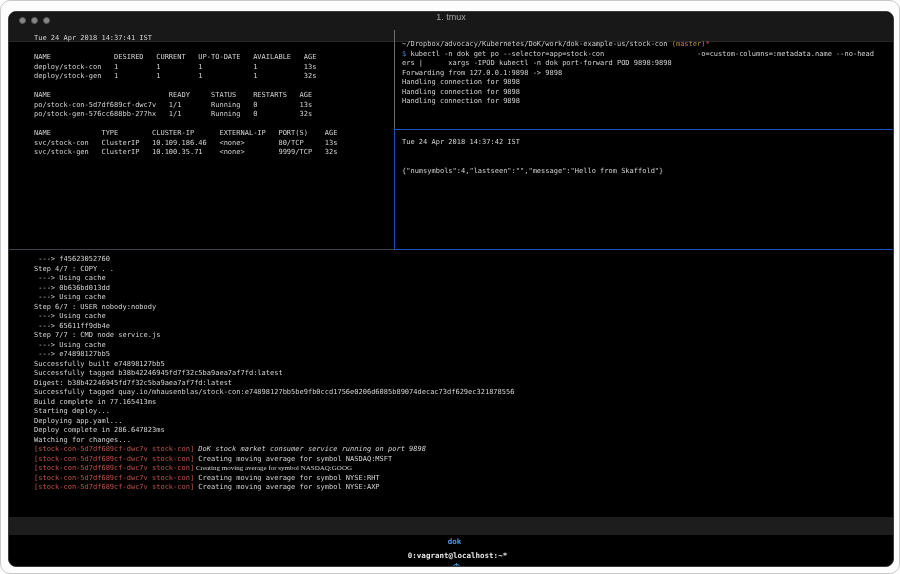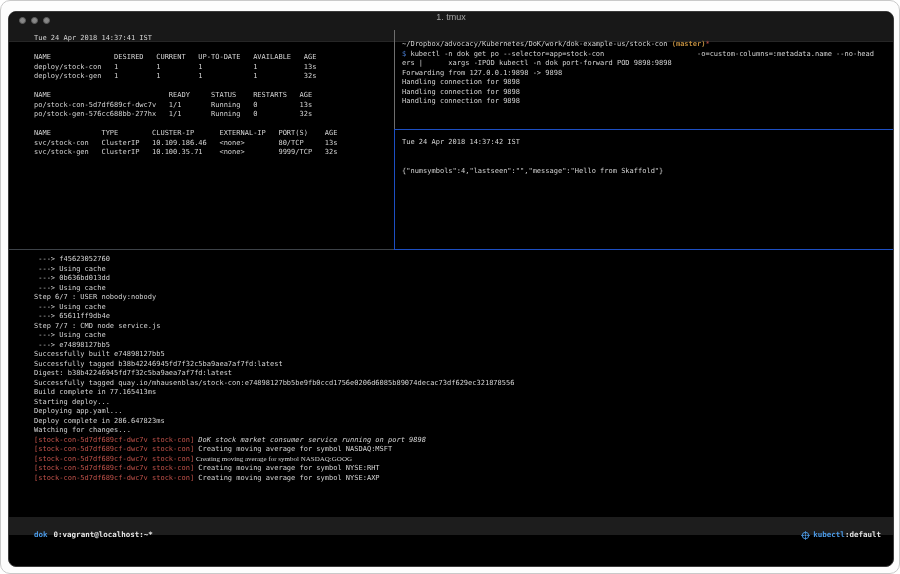--- a/index.html
+++ b/index.html
@@ -14,21 +14,21 @@
   .pane-tl{left:0;top:18px;width:385px;height:219px;padding:4px 0 0 25px;}
   .pane-tr{left:387px;top:18px;width:499px;height:99px;padding:10px 0 0 6px;}
   .pane-mr{left:387px;top:118px;width:499px;height:119px;padding:8px 0 0 6px;}
   .pane-bottom{left:0;top:238px;width:886px;height:267px;padding:5px 0 0 25px;}
   .pborder{position:absolute;}
   .b-v-top{left:385px;top:18px;width:1px;height:99px;background:#6e6e6e;}
   .b-h-active-top{left:386px;top:117px;width:500px;height:1px;background:#1d4fc2;}
   .b-v-active{left:385px;top:117px;width:1px;height:121px;background:#1d4fc2;}
   .b-h-left{left:0;top:237px;width:385px;height:1px;background:#3d4248;}
   .b-h-active-bottom{left:386px;top:237px;width:500px;height:1px;background:#1d4fc2;}
-  .statusbar{position:absolute;left:0;top:505px;width:100%;height:14px;background:#1d1d1d;display:flex;align-items:center;padding:18px 12px 0 25px;box-sizing:border-box;font:bold 7.5px/14px "DejaVu Sans Mono", monospace;}
+  .statusbar{position:absolute;left:0;top:505px;width:100%;height:14px;background:#1d1d1d;display:flex;align-items:center;padding:18px 12px 0 25px;box-sizing:border-box;font:bold 7.5px/14px "DejaVu Sans Mono", monospace;flex-direction:column;}
   .sess{color:#4c9be8;margin-right:6px;}
   .win{color:#e8e8e8;cursor:default;}
   .spacer{flex:1;}
   .kicon{display:inline-flex;align-items:center;margin-right:3px;}
   .ctx{color:#4c9be8;}
   .ns{color:#e0e0e0;}
 </style>
 </head>
 <body>
 
@@ -53,36 +53,37 @@
         <div class="tline">&nbsp;</div>
         <div class="tline">NAME                            READY     STATUS    RESTARTS   AGE</div>
         <div class="tline">po/stock-con-5d7df689cf-dwc7v   1/1       Running   0          13s</div>
         <div class="tline">po/stock-gen-576cc688bb-277hx   1/1       Running   0          32s</div>
         <div class="tline">&nbsp;</div>
         <div class="tline">NAME            TYPE        CLUSTER-IP      EXTERNAL-IP   PORT(S)    AGE</div>
         <div class="tline">svc/stock-con   ClusterIP   10.109.186.46   &lt;none&gt;        80/TCP     13s</div>
         <div class="tline">svc/stock-gen   ClusterIP   10.100.35.71    &lt;none&gt;        9999/TCP   32s</div>
       </div>
     <div class="pane pane-tr">
-        <div class="tline"><span style="color: rgb(212, 212, 212);">~/Dropbox/advocacy/Kubernetes/DoK/work/dok-example-us/stock-con </span><span style="color: rgb(189, 139, 62); font-weight: bold;">(master)</span><span style="color: rgb(192, 82, 74);">*</span></div>
+        <div class="tline"><span style="color: rgb(212, 212, 212);">~/Dropbox/advocacy/Kubernetes/DoK/work/dok-example-us/stock-con </span><span style="color: rgb(189, 139, 62);">(master)</span><span style="color: rgb(192, 82, 74);">*</span></div>
         <div class="tline"><span style="color: rgb(74, 127, 214);">$</span><span style="color: rgb(212, 212, 212);"> kubectl -n dok get po --selector=app=stock-con                      -o=custom-columns=:metadata.name --no-head</span></div>
         <div class="tline">ers |      xargs -IPOD kubectl -n dok port-forward POD 9898:9898</div>
         <div class="tline">Forwarding from 127.0.0.1:9898 -&gt; 9898</div>
         <div class="tline">Handling connection for 9898</div>
         <div class="tline">Handling connection for 9898</div>
         <div class="tline">Handling connection for 9898</div>
       </div>
     <div class="pane pane-mr">
         <div class="tline">Tue 24 Apr 2018 14:37:42 IST</div>
         <div class="tline">&nbsp;</div>
         <div class="tline">&nbsp;</div>
         <div class="tline">{"numsymbols":4,"lastseen":"","message":"Hello from Skaffold"}</div>
       </div>
     <div class="pane pane-bottom">
         <div class="tline"> ---&gt; f45623052760</div>
+        <div class="tline">Step 4/7 : COPY . .</div>
         <div class="tline"> ---&gt; Using cache</div>
         <div class="tline"> ---&gt; 0b636bd013dd</div>
         <div class="tline"> ---&gt; Using cache</div>
         <div class="tline">Step 6/7 : USER nobody:nobody</div>
         <div class="tline"> ---&gt; Using cache</div>
         <div class="tline"> ---&gt; 65611ff9db4e</div>
         <div class="tline">Step 7/7 : CMD node service.js</div>
         <div class="tline"> ---&gt; Using cache</div>
         <div class="tline"> ---&gt; e74898127bb5</div>
         <div class="tline">Successfully built e74898127bb5</div>

